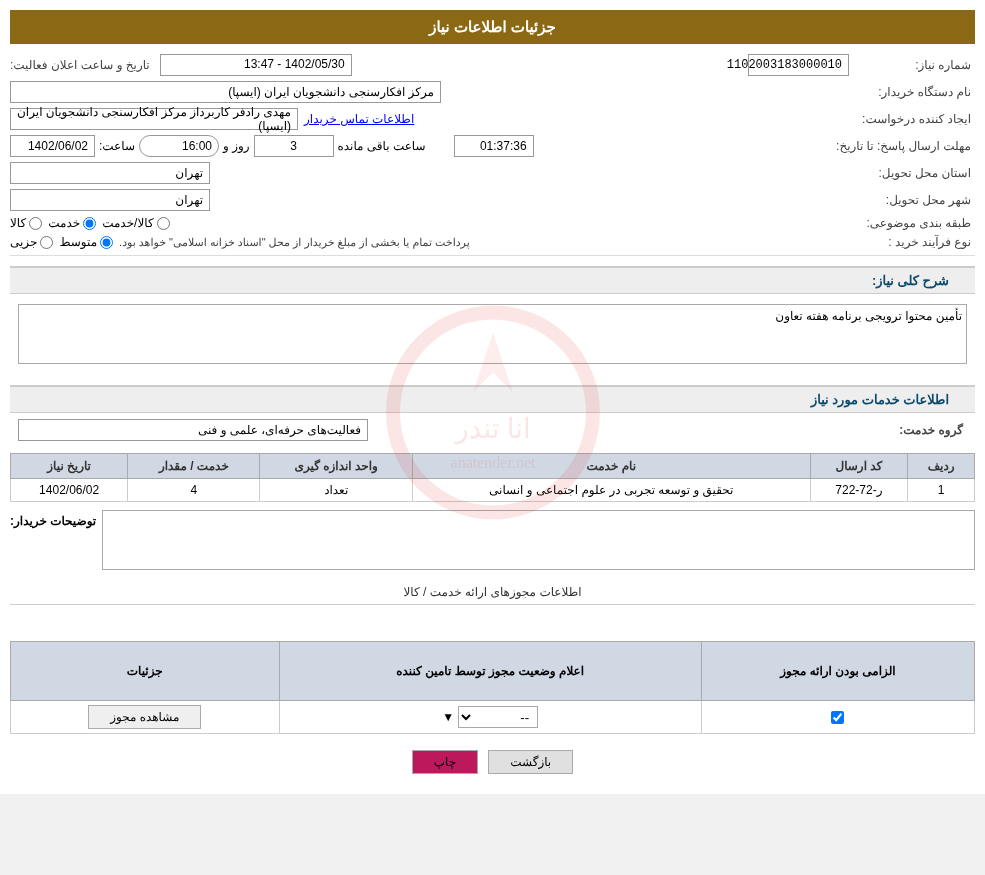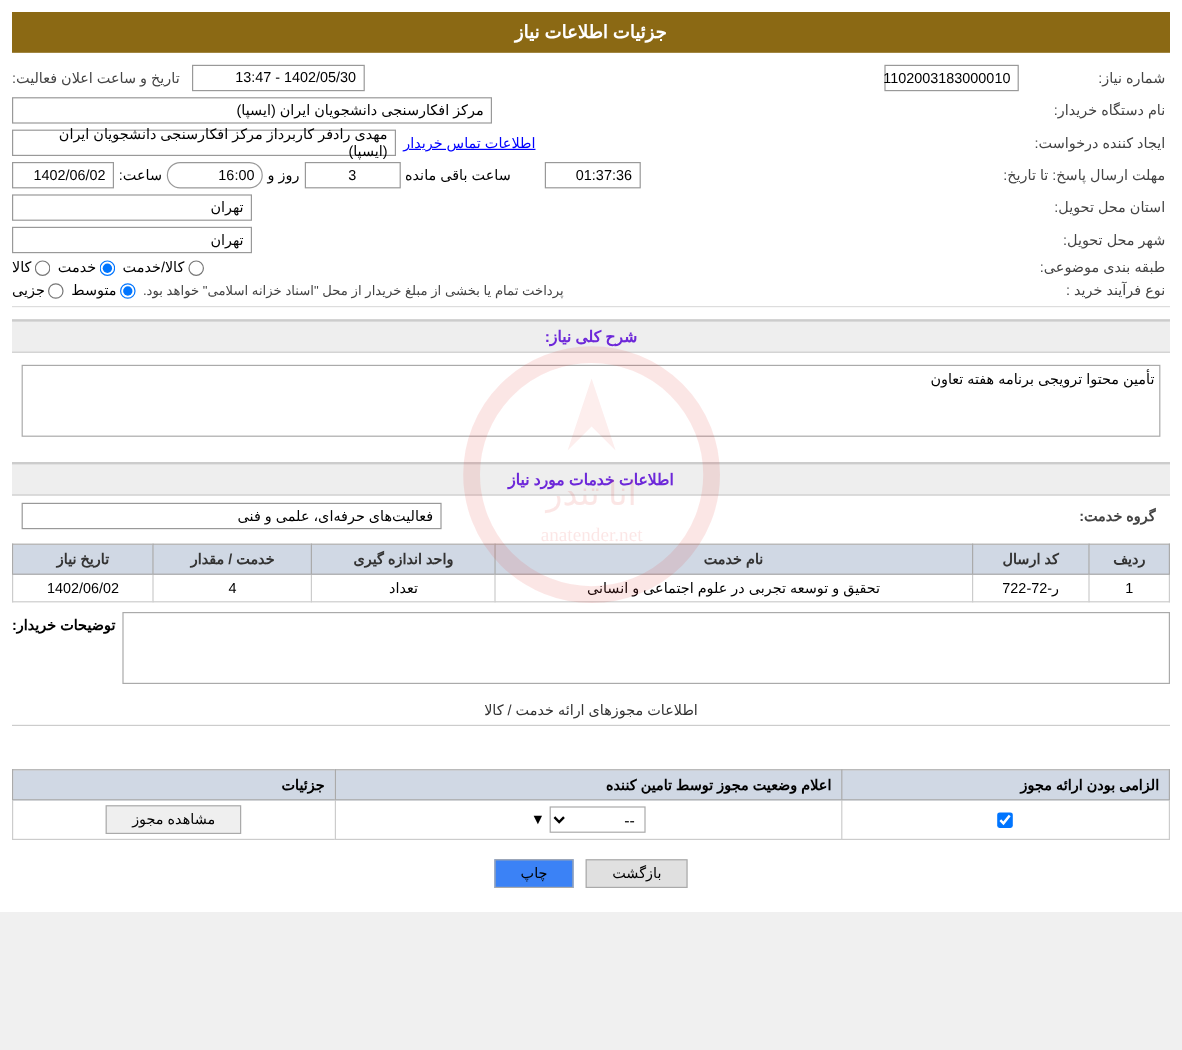--- a/index.html
+++ b/index.html
@@ -32,36 +32,37 @@
       text-align: right;
     }
     .input-box {
       border: 1px solid #999;
       background: #fff;
       padding: 2px 6px;
       height: 22px;
       min-width: 80px;
     }
     .input-box-sm {
-      width: 112px;
+      width: 101px;
+      font-family: Liberation Mono, monospace;
     }
     .blue-link {
       color: #00f;
       text-decoration: underline;
       cursor: pointer;
     }
     .section-title {
       background: #eee;
       border-top: 2px solid #ccc;
       border-bottom: 1px solid #ccc;
       padding: 5px 26px;
       font-size: 13px;
       font-weight: bold;
-      text-align: center;
-      color: #6d28d9;
+      text-align: right;
+      color: #0c4a6e;
       margin-top: 10px;
       margin-bottom: 6px;
     }
     .radio-row {
       display: flex;
       align-items: center;
       gap: 10px;
       justify-content: flex-end;
     }
     .radio-item {
@@ -140,22 +141,22 @@
       font-size: 12px;
     }
     .permit-table {
       width: 100%;
       border-collapse: collapse;
       font-size: 12px;
     }
     .permit-table th {
       background: #d0d8e4;
       border: 1px solid #aaa;
-      padding: 5px 8px;
-      text-align: right;
+      padding: 22px 8px;
+      text-align: center;
     }
     .permit-table td {
       border: 1px solid #ccc;
       padding: 4px 8px;
       text-align: center;
     }
     .btn-row {
       display: flex;
       justify-content: center;
       gap: 10px;
@@ -163,21 +164,21 @@
       margin-bottom: 10px;
     }
     .btn {
       padding: 4px 21px;
       border: 1px solid #aaa;
       cursor: pointer;
       font-family: Tahoma, Arial, sans-serif;
       font-size: 12px;
     }
     .btn-print {
-      background: #3b82f6;
+      background: #be185d;
     }
     .btn-back {
       background: #e0e0e0;
     }
     .watermark-container {
       position: relative;
     }
     .watermark {
       position: absolute;
       top: 50%;
@@ -243,41 +244,41 @@
         <text x="110" y="165" text-anchor="middle" font-size="16" fill="#e53935" font-family="Tahoma">anatender.net</text>
       </svg>
     </div>
 
     <div class="full-row">
       <div class="right-part">
         <span class="form-label">شماره نیاز:</span>
         <span class="input-box input-box-sm" style="display:inline-flex;align-items:center;">1102003183000010</span>
       </div>
       <div class="left-part">
-        <span class="input-box" style="width:144px;">1402/05/30 - 13:47</span>
+        <span class="input-box" style="width:192px;">1402/05/30 - 13:47</span>
         <span class="form-label">تاریخ و ساعت اعلان فعالیت:</span>
       </div>
     </div>
 
     <div class="full-row">
       <div class="right-part">
         <span class="form-label">نام دستگاه خریدار:</span>
       </div>
       <div class="left-part">
-        <span class="input-box" style="width:400px;display:inline-flex;align-items:center;">مرکز افکارسنجی دانشجویان ایران (ایسپا)</span>
+        <span class="input-box" style="width:431px;display:inline-flex;align-items:center;">مرکز افکارسنجی دانشجویان ایران (ایسپا)</span>
       </div>
     </div>
 
     <div class="full-row">
       <div class="right-part">
         <span class="form-label">ایجاد کننده درخواست:</span>
       </div>
       <div class="left-part">
         <span class="blue-link">اطلاعات تماس خریدار</span>
-        <span class="input-box" style="width:320px;display:inline-flex;align-items:center;">مهدی رادفر کاربرداز مرکز افکارسنجی دانشجویان ایران (ایسپا)</span>
+        <span class="input-box" style="width:288px;display:inline-flex;align-items:center;">مهدی رادفر کاربرداز مرکز افکارسنجی دانشجویان ایران (ایسپا)</span>
       </div>
     </div>
 
     <div class="full-row">
       <div class="right-part">
         <span class="form-label">مهلت ارسال پاسخ: تا تاریخ:</span>
       </div>
       <div class="left-part" style="gap:4px;">
         <span class="input-box" style="width:70px;display:inline-flex;align-items:center;margin-left:24px;">01:37:36</span>
         <span>ساعت باقی مانده</span>

